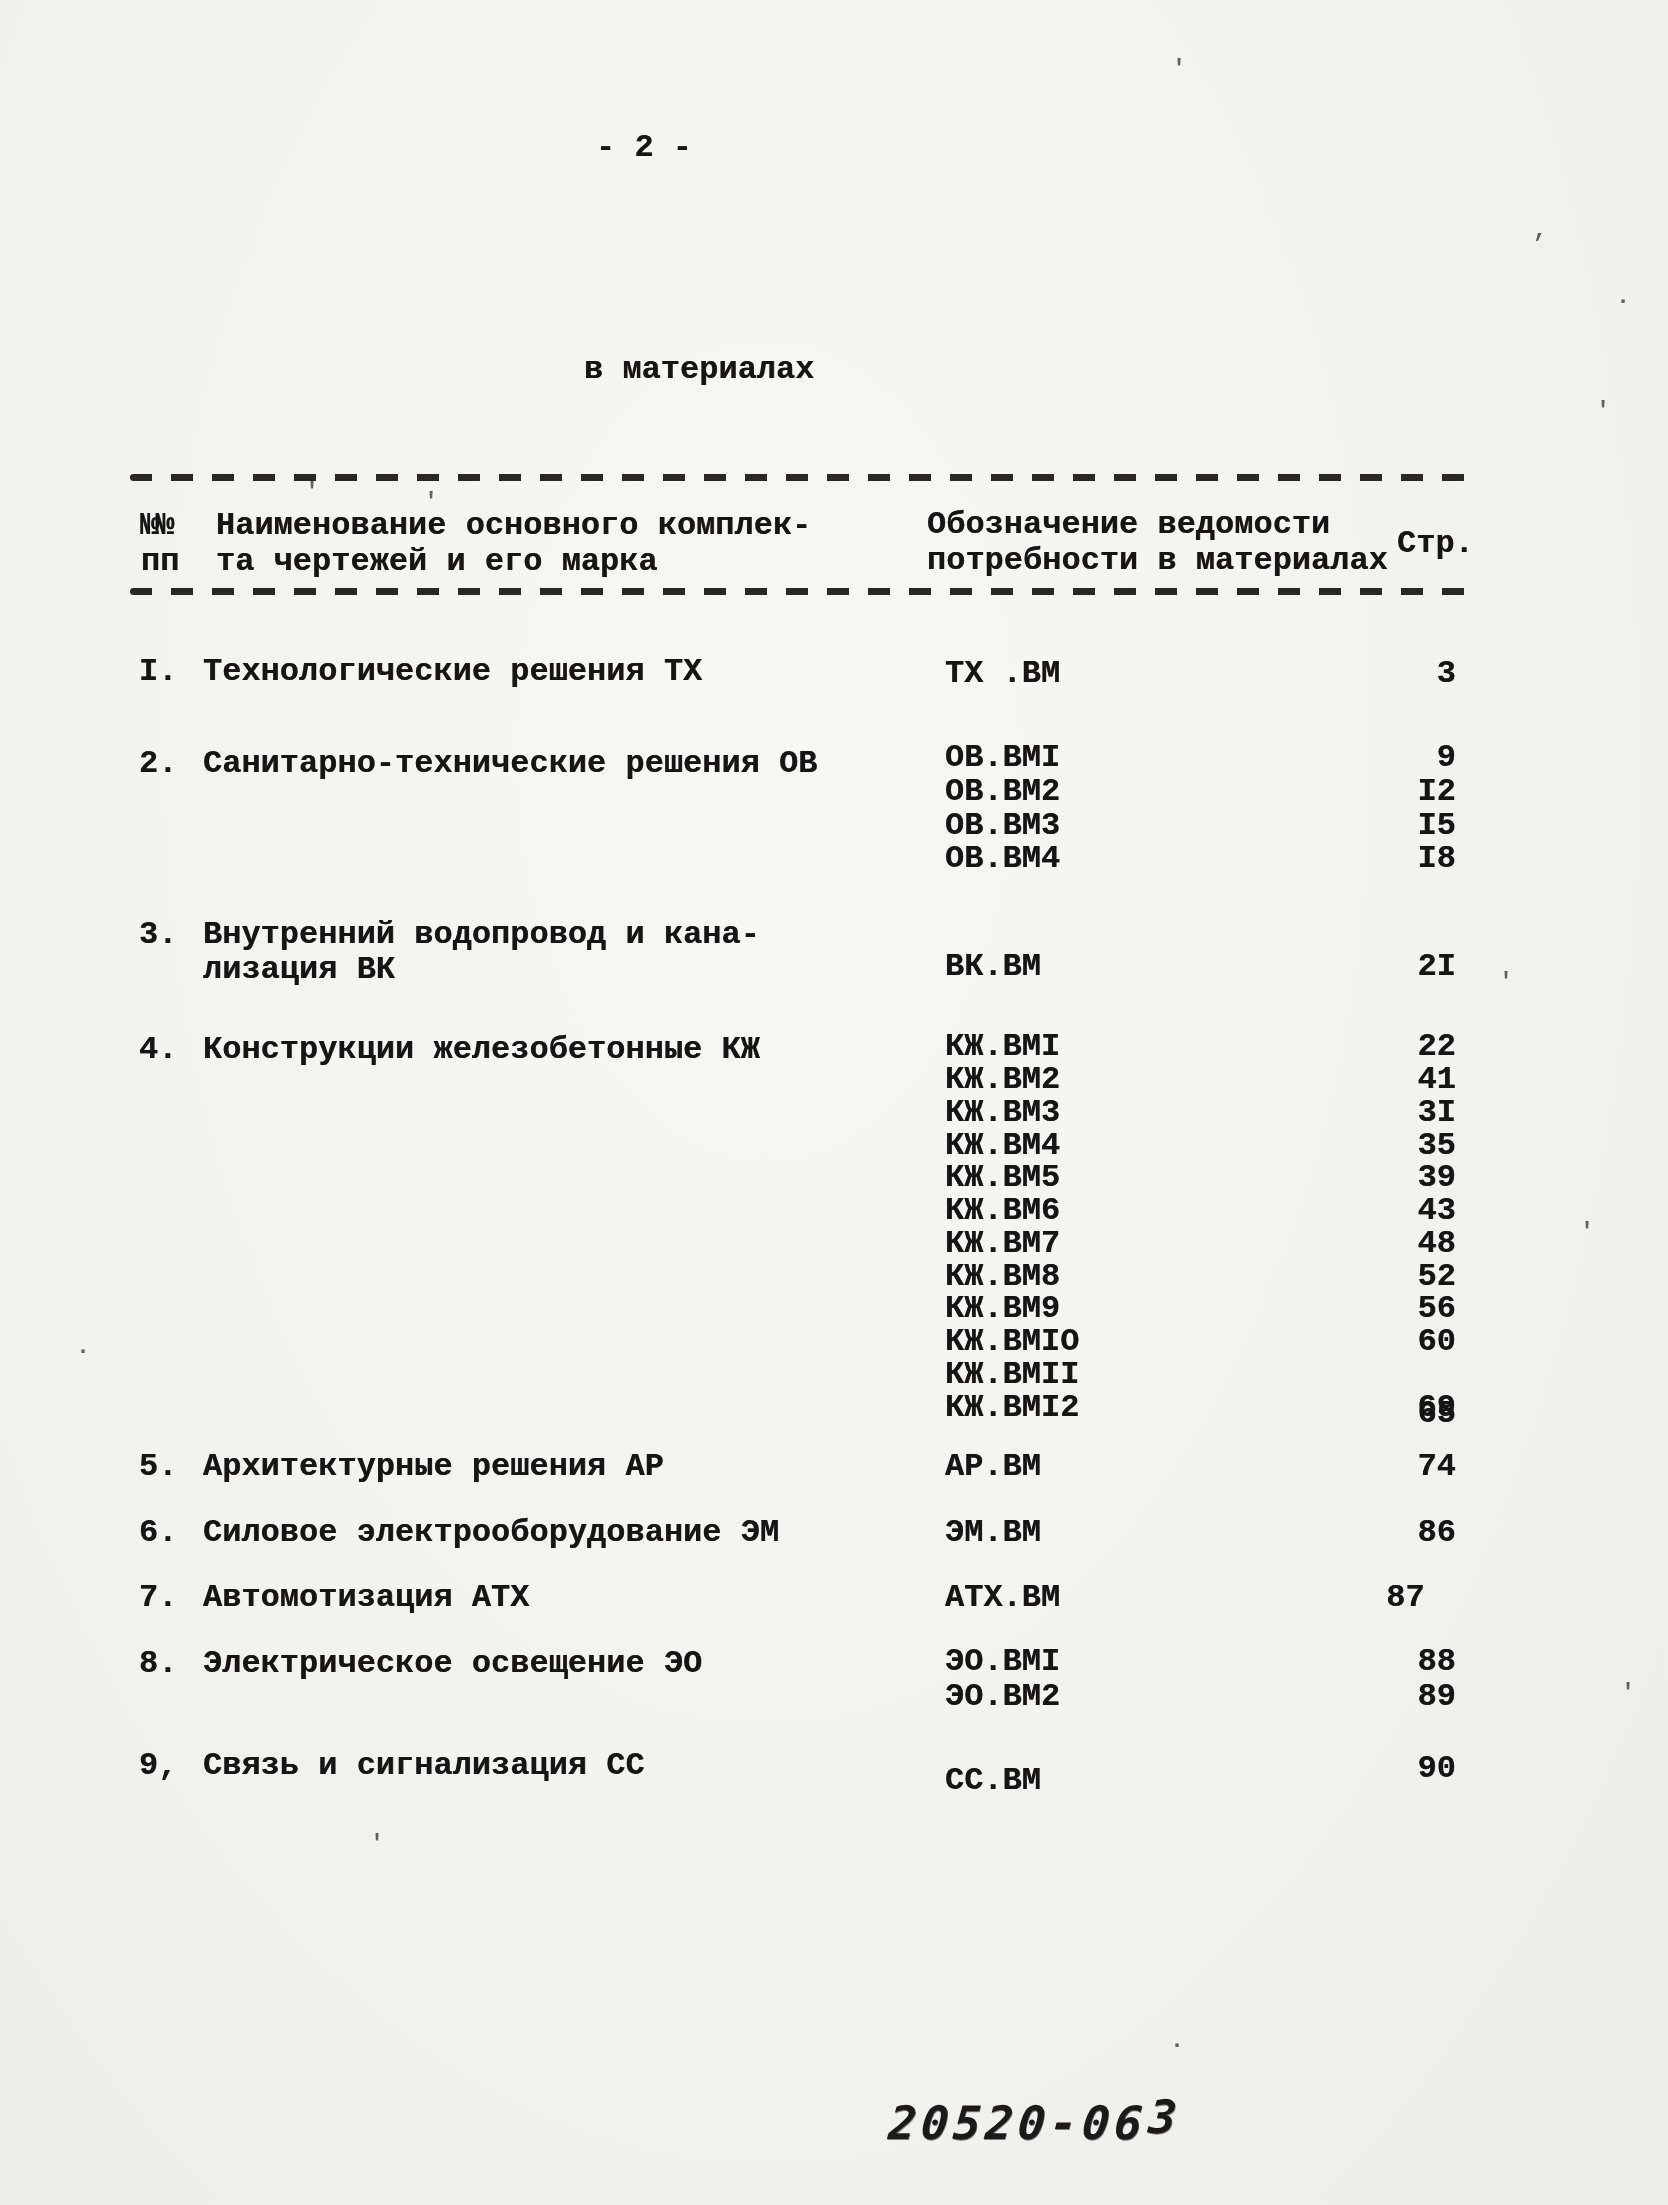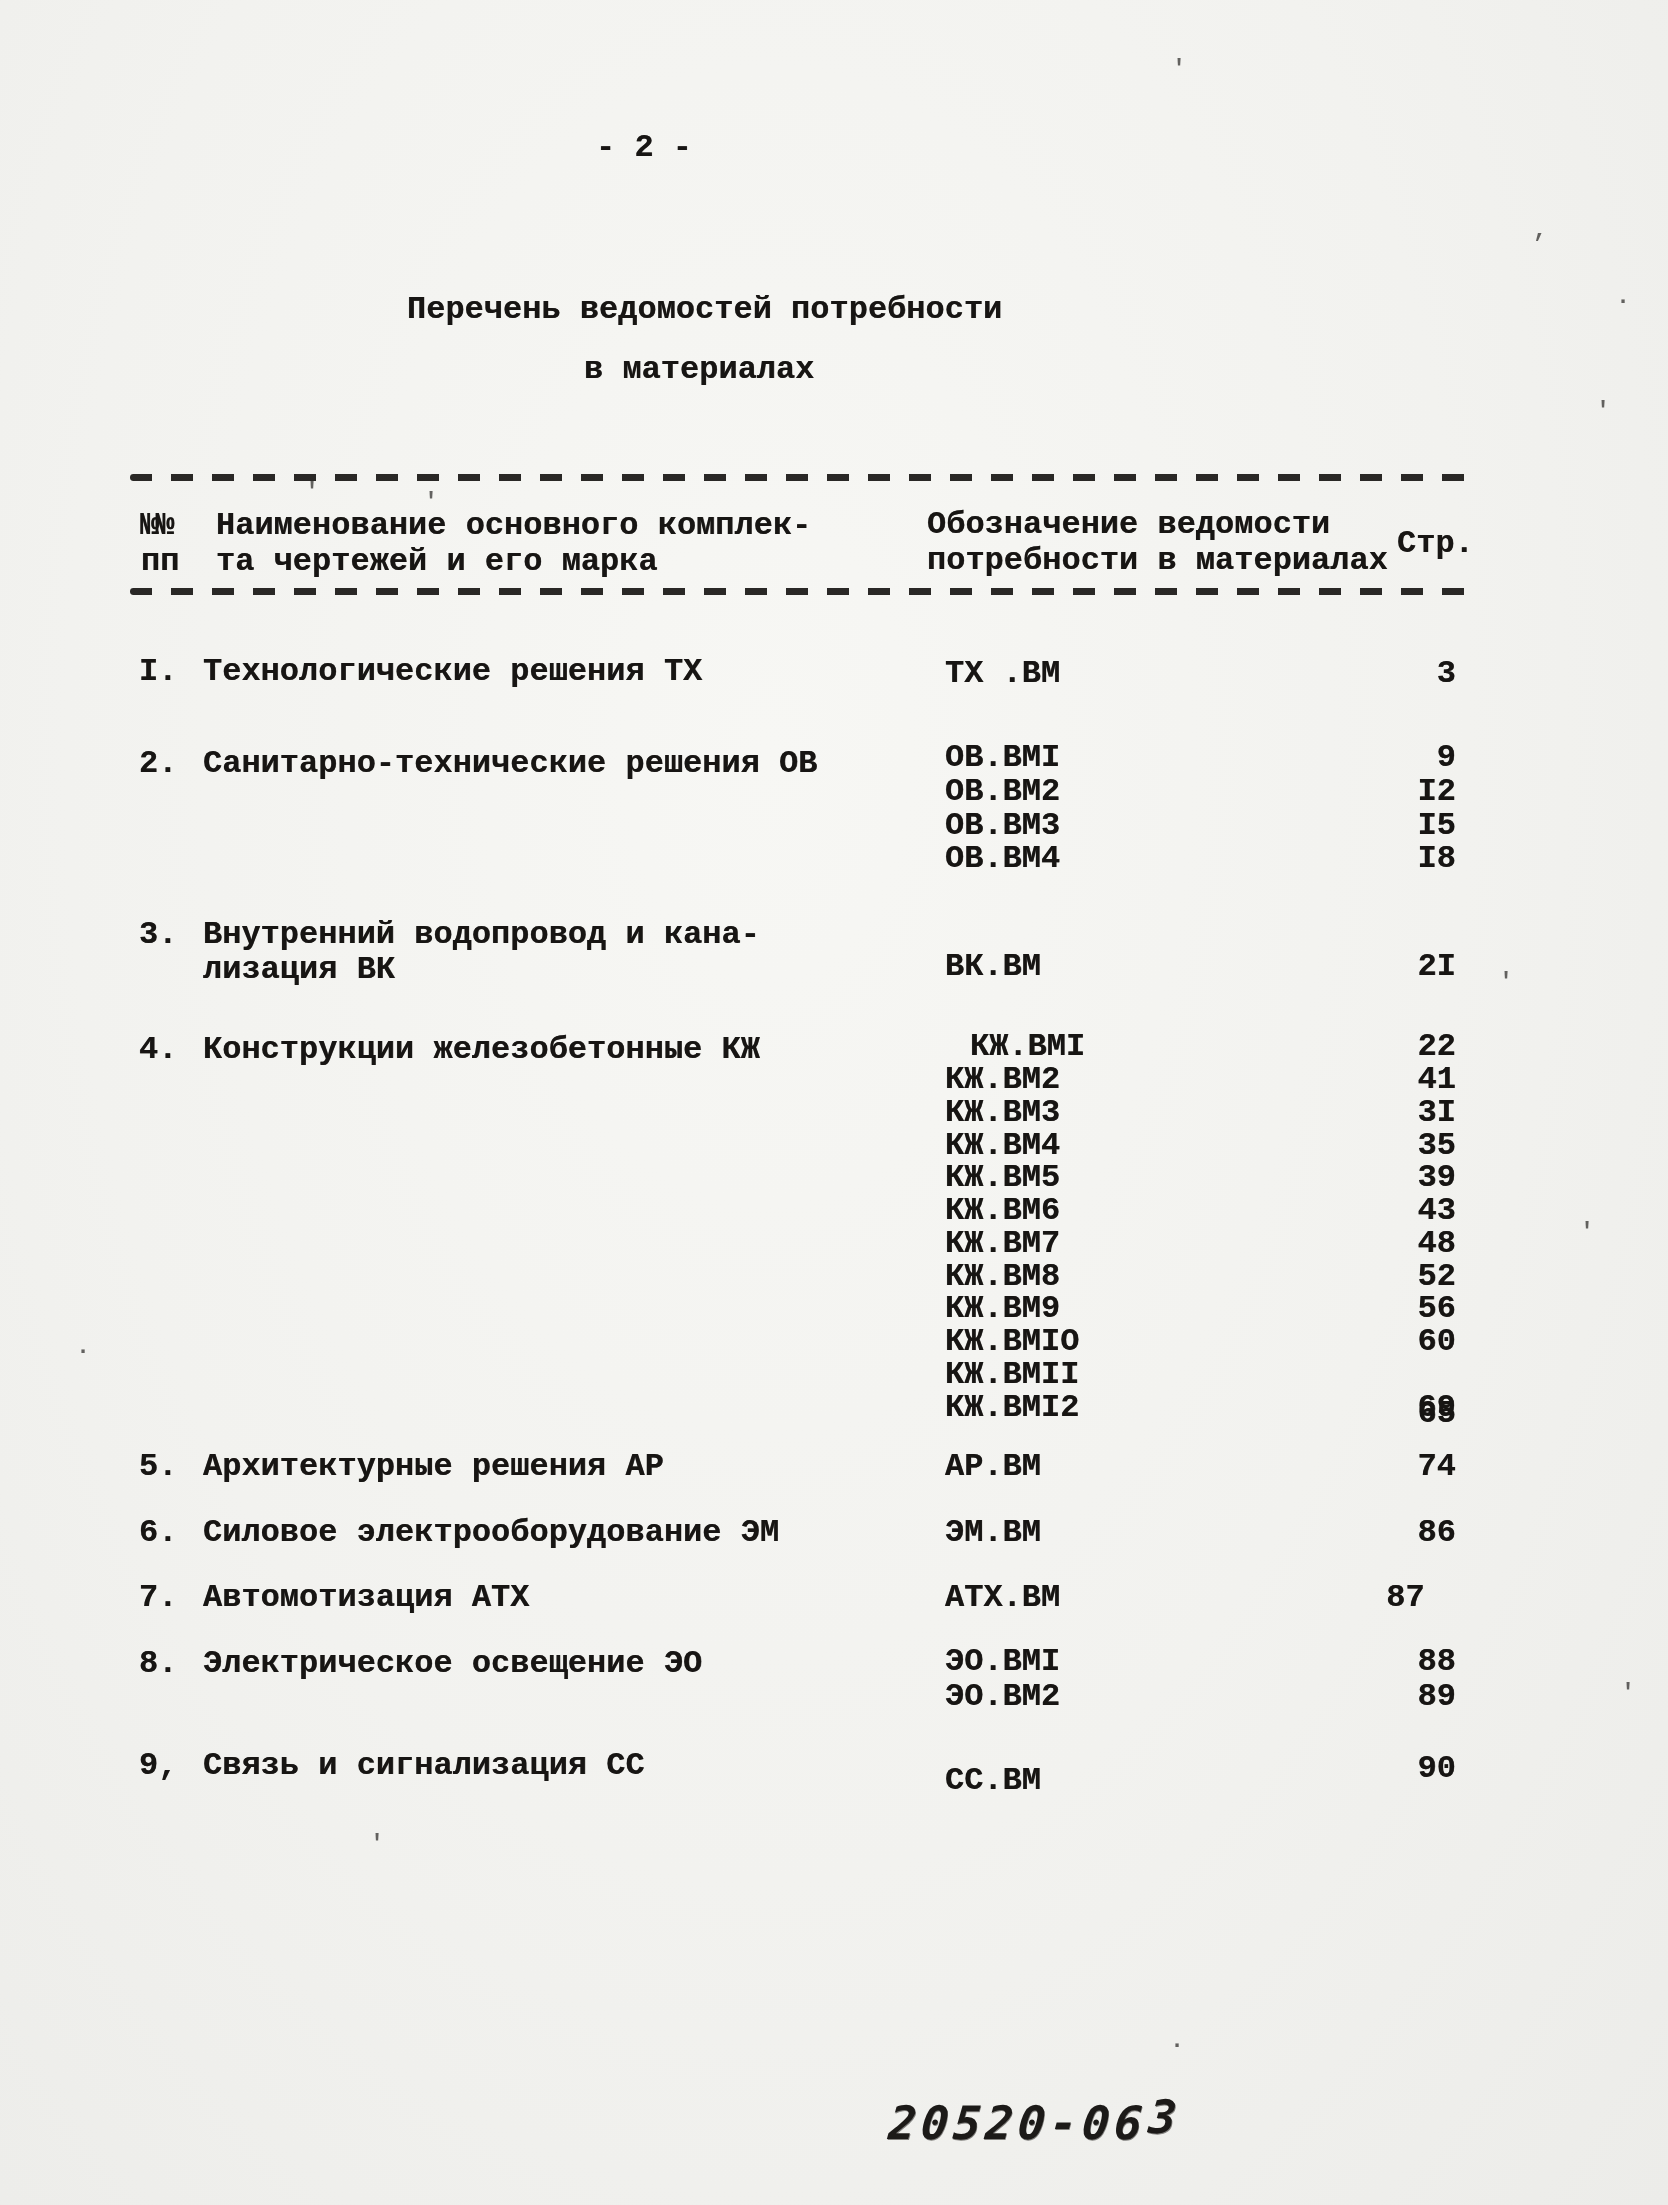--- a/index.html
+++ b/index.html
@@ -47,21 +47,20 @@
     text-shadow:0.6px 0.6px 0.3px rgba(20,18,16,.5);
   }
 </style>
 </head>
 <body>
 
 <div class="page">
 
   <span class="txt" style="left:596px;top:130px;">- 2 -</span>
 
-  <span class="txt" style="left:407px;top:292px;">Перечень ведомостей потребности</span>
   <span class="txt" style="left:563px;top:352px;margin-left:21px;">в материалах</span>
 
   <div class="dash-line" style="top:474px;"></div>
 
   <span class="txt squeeze" style="left:140px;top:508px;">№№</span>
   <span class="txt" style="left:141px;top:544px;">пп</span>
 
   <span class="txt" style="left:216px;top:508px;">Наименование основного комплек-</span>
   <span class="txt" style="left:216px;top:544px;">та чертежей и его марка</span>
 
@@ -94,21 +93,21 @@
       <div>
         <span class="txt" style="left: 139px; top: 917px;">3.</span>
         <span class="txt" style="left: 203px; top: 917px;">Внутренний водопровод и кана-</span>
         <span class="txt" style="left: 203px; top: 952px;">лизация ВК</span>
         <span class="txt" style="left: 945px; top: 949px;">ВК.ВМ</span>
         <span class="txt page-col" style="left: 1355px; top: 949px;">2I</span>
       </div>
       <div>
         <span class="txt" style="left: 139px; top: 1032px;">4.</span>
         <span class="txt" style="left: 203px; top: 1032px;">Конструкции железобетонные КЖ</span>
-        <span class="txt" style="left: 970px; top: 1029px;">КЖ.ВМI</span>
+        <span class="txt" style="left: 945px; top: 1029px;">КЖ.ВМI</span>
         <span class="txt page-col" style="left: 1355px; top: 1029px;">22</span>
         <span class="txt" style="left: 945px; top: 1062px;">КЖ.ВМ2</span>
         <span class="txt page-col" style="left: 1355px; top: 1062px;">41</span>
         <span class="txt" style="left: 945px; top: 1095px;">КЖ.ВМ3</span>
         <span class="txt page-col" style="left: 1355px; top: 1095px;">3I</span>
         <span class="txt" style="left: 945px; top: 1128px;">КЖ.ВМ4</span>
         <span class="txt page-col" style="left: 1355px; top: 1128px;">35</span>
         <span class="txt" style="left: 945px; top: 1160px;">КЖ.ВМ5</span>
         <span class="txt page-col" style="left: 1355px; top: 1160px;">39</span>
         <span class="txt" style="left: 945px; top: 1193px;">КЖ.ВМ6</span>

